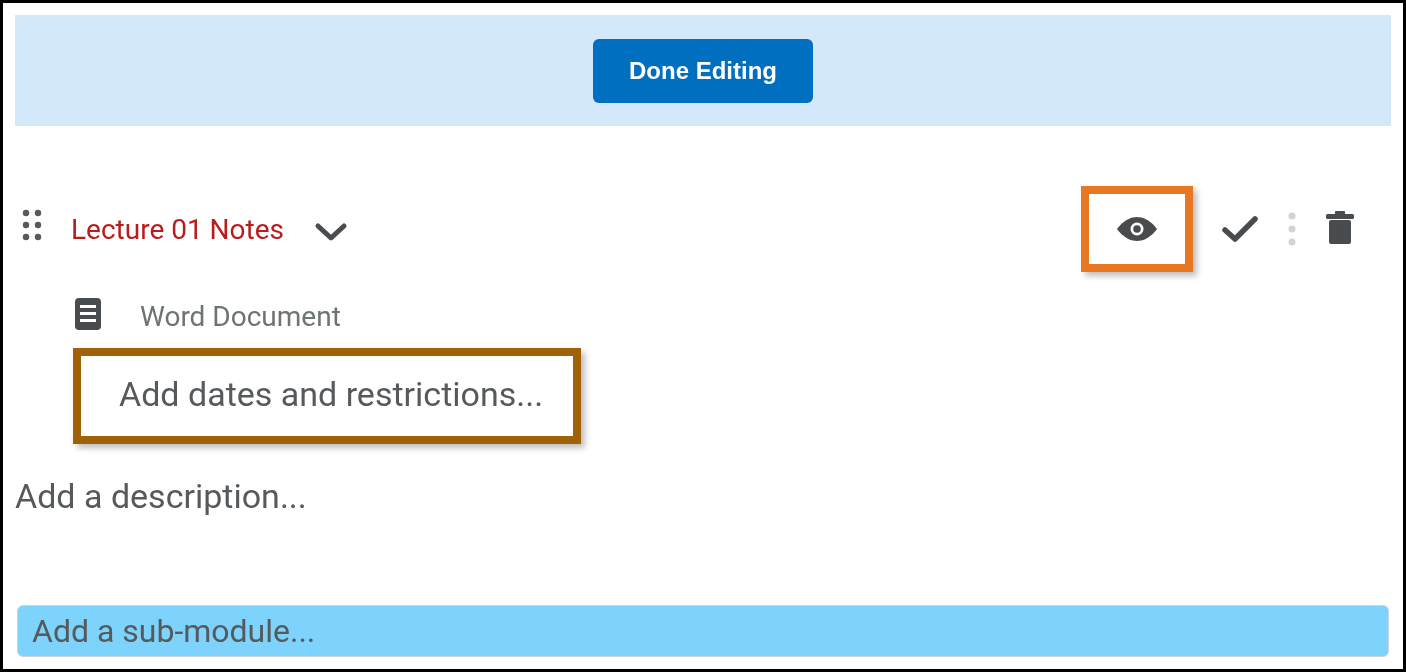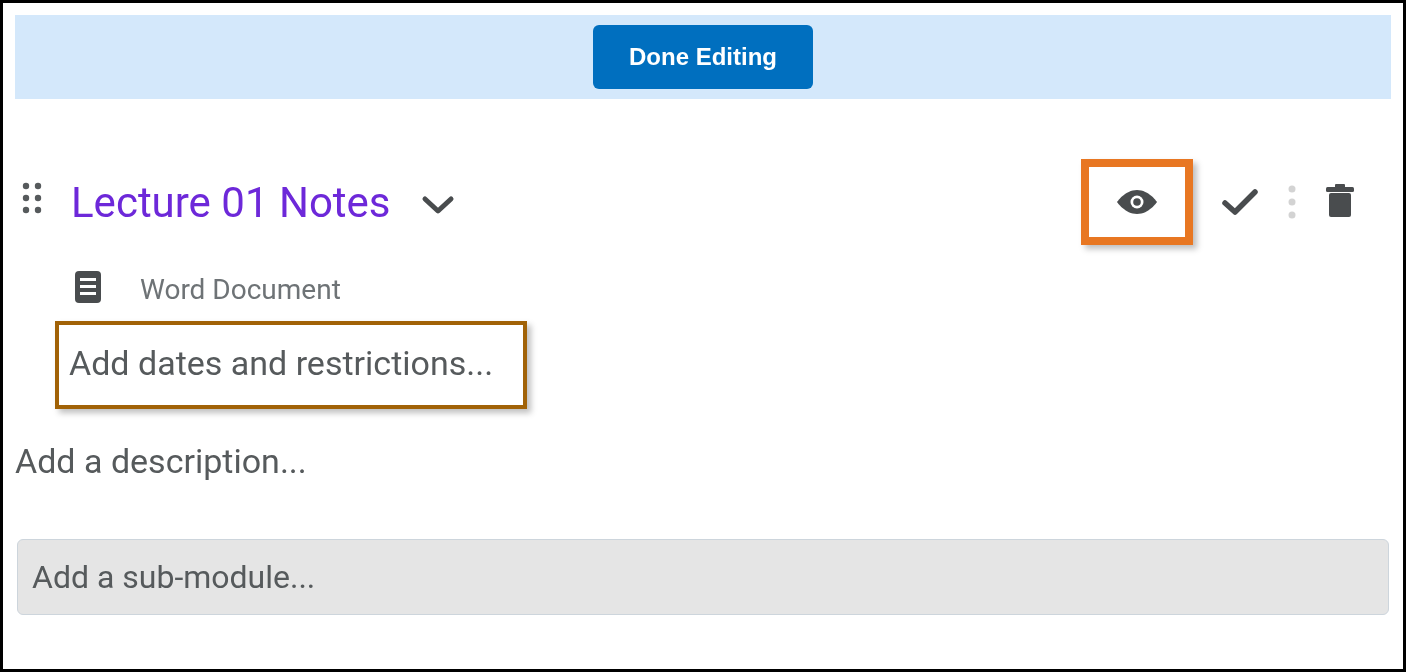--- a/index.html
+++ b/index.html
@@ -10,21 +10,21 @@
     body {
       font-family: -apple-system, BlinkMacSystemFont, "Segoe UI", Roboto, Helvetica, Arial, sans-serif;
       background: #fff;
       width: 1406px;
       height: 672px;
       border: 3px solid #000;
       padding: 12px;
     }
     .top-banner {
       background: #d4e8fb;
-      height: 84px;
+      height: 111px;
       display: flex;
       align-items: center;
       justify-content: center;
     }
     .done-btn {
       background: #006fbf;
       color: #fff;
       border: none;
       border-radius: 6px;
       padding: 18px 36px;
@@ -52,23 +52,23 @@
       justify-content: space-between;
       padding-left: 56px;
       padding-right: 36px;
     }
     .title-left {
       display: flex;
       align-items: center;
       gap: 30px;
     }
     .module-title {
-      font-size: 42px;
+      font-size: 28px;
       font-weight: 400;
-      color: #6d28d9;
+      color: #b91c1c;
       cursor: pointer;
     }
     .chevron {
       color: #494c4e;
       cursor: pointer;
       padding-top: 10px;
     }
     .action-icons {
       display: flex;
       align-items: center;
@@ -97,46 +97,46 @@
       margin-top: 24px;
     }
     .doc-icon {
       color: #494c4e;
     }
     .doc-label {
       font-size: 28px;
       color: #6e7376;
     }
     .restrictions-highlight {
-      border: 4px solid #a16207;
+      border: 8px solid #a16207;
       box-shadow: 4px 4px 6px rgba(0,0,0,0.25);
       display: inline-block;
-      margin-left: 40px;
+      margin-left: 58px;
       margin-top: 12px;
-      padding: 18px 30px 22px 10px;
+      padding: 18px 30px 22px 38px;
     }
     .restrictions-link {
       font-size: 34px;
       color: #565a5c;
       cursor: pointer;
     }
     .description-link {
       font-size: 34px;
       color: #565a5c;
       cursor: pointer;
       margin-top: 32px;
       display: inline-block;
     }
     .submodule-input {
       width: calc(100% - 4px);
-      margin: 58px 2px 0 2px;
+      margin: 89px 2px 0 2px;
       border: 1px solid #cdd5dc;
       border-radius: 6px;
-      background: #e5e5e5;
-      padding: 18px 14px;
+      background: #7dd3fc;
+      padding: 6px 14px;
       font-size: 32px;
       color: #565a5c;
       font-family: inherit;
     }
     .submodule-input::placeholder {
       color: #565a5c;
     }
   </style>
 </head>
 <body>

